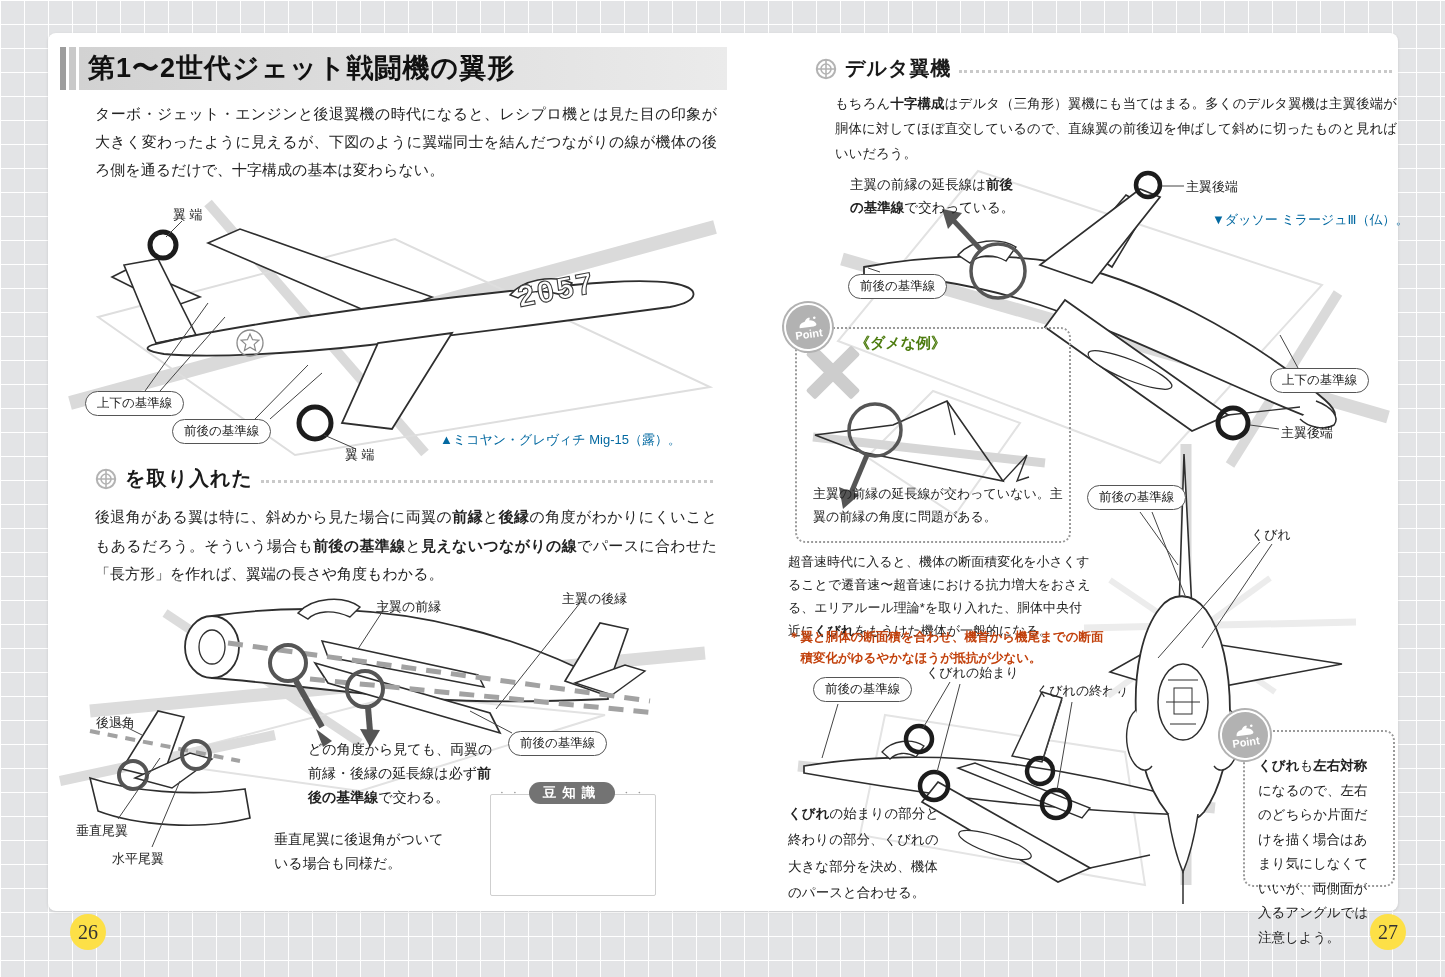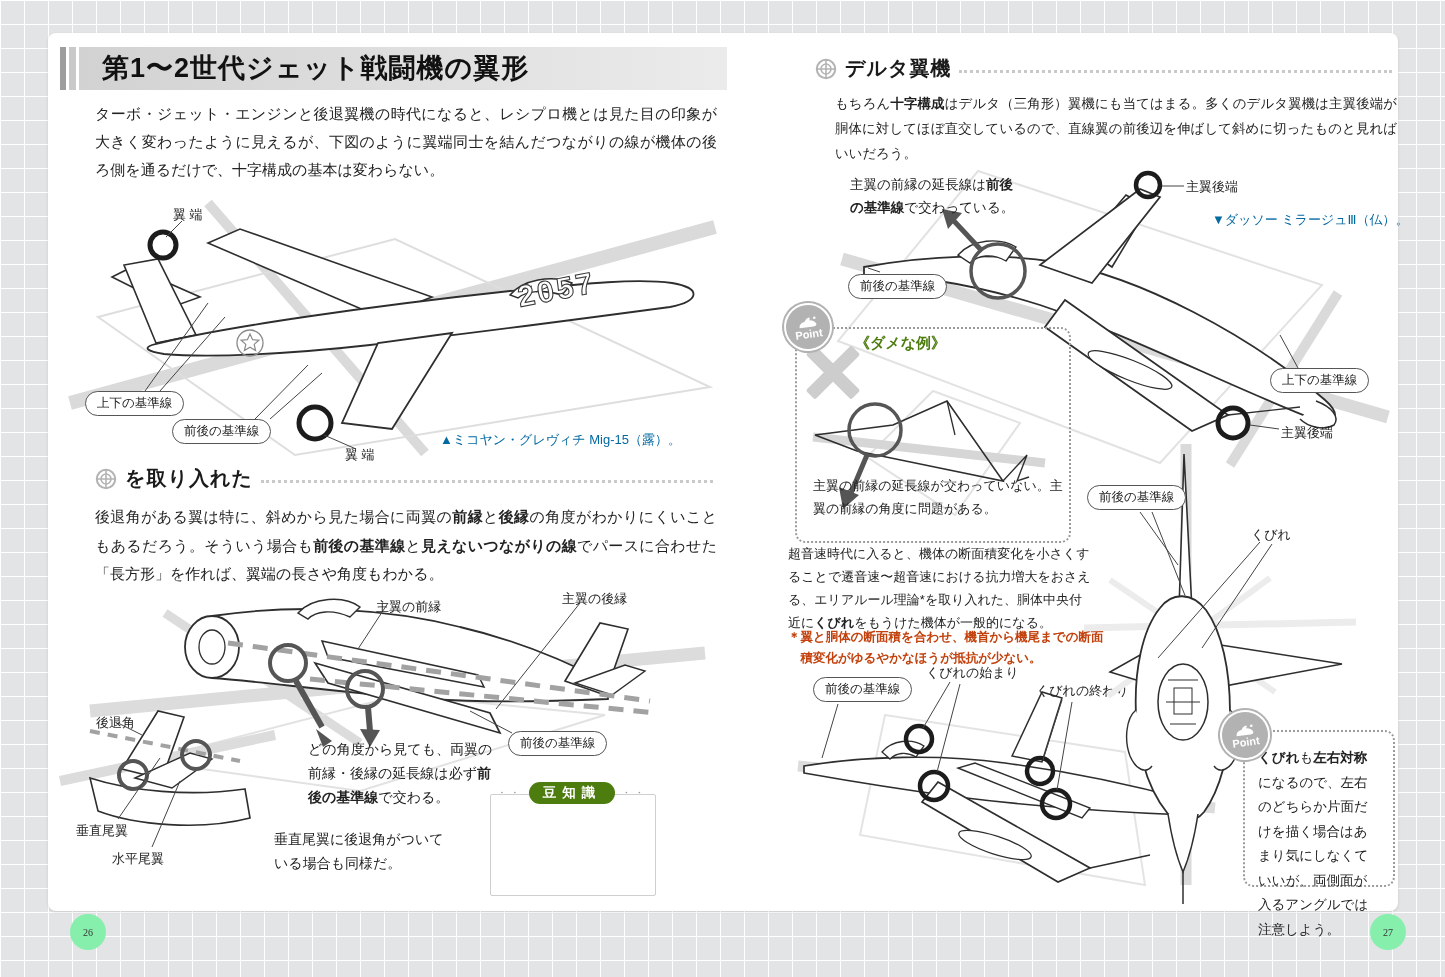--- a/index.html
+++ b/index.html
@@ -12,63 +12,63 @@
     color:#1d1d1d;
   }
   #canvas{position:relative;width:1445px;height:977px;overflow:hidden;}
   .page{position:absolute;left:48px;top:33px;width:1350px;height:878px;background:#ffffff;border-radius:8px;box-shadow:0 1px 3px rgba(0,0,0,.12);}
   .abs{position:absolute;}
 
   
   .bar1{left:60px;top:47px;width:6px;height:43px;background:#9d9d9d;}
   .bar2{left:69px;top:47px;width:7px;height:43px;background:#c9c9c9;}
   .banner{left:79px;top:47px;width:648px;height:43px;background:linear-gradient(90deg,#d2d2d2,#ebebeb);}
-  .banner .t{font-size:27px;font-weight:700;line-height:43px;padding-left:23px;letter-spacing:1px;color:#111;border-radius:10px;}
+  .banner .t{font-size:27px;font-weight:700;line-height:43px;padding-left:9px;letter-spacing:1px;color:#111;border-radius:10px;}
 
   
   .sec-head{display:flex;align-items:center;gap:8px;}
   .sec-head .h{font-size:20px;font-weight:700;color:#1a1a1a;white-space:nowrap;letter-spacing:1px;}
   .sec-head .dots{flex:1;height:0;border-bottom:3px dotted #c9c9c9;margin-top:6px;}
   .crosshair{width:22px;height:22px;flex:0 0 22px;}
 
   
   .serif-p{font-family:"Liberation Serif","DejaVu Serif",serif;font-size:15px;line-height:1.85;text-align:justify;color:#222;}
-  .gothic-p{font-size:13px;line-height:1.78;color:#222;}
+  .gothic-p{font-size:13px;line-height:1.78;color:#222;margin-top:8px;}
   .bseg{font-weight:700;font-family:"Liberation Sans","DejaVu Sans",sans-serif;}
 
   
   .lbl{font-size:13px;color:#222;white-space:nowrap;font-weight:400;}
   .bubble{background:#fff;border:1.5px solid #555;border-radius:14px;padding:3px 11px;font-size:12.5px;white-space:nowrap;color:#222;}
   .note{font-size:14px;line-height:1.7;color:#222;}
   .cap{font-size:13px;color:#0369a1;white-space:nowrap;}
 
   
   .tips-box{border:1.5px solid #cfcfcf;background:#fff;border-radius:2px;}
   .tips-row{display:flex;align-items:center;gap:6px;justify-content:center;}
   .tips-dots{color:#9a9a9a;font-size:10px;letter-spacing:3px;}
-  .tips-badge{background:#4d7c0f;color:#fff;border-radius:12px;padding:2px 14px;font-size:13.5px;font-weight:700;letter-spacing:6px;white-space:nowrap;}
+  .tips-badge{background:#737373;color:#fff;border-radius:12px;padding:2px 14px;font-size:13.5px;font-weight:700;letter-spacing:6px;white-space:nowrap;}
   .tips-body{font-size:13.5px;line-height:1.88;color:#222;}
 
   
   .dotbox{border:2px dotted #9a9a9a;border-radius:10px;background:transparent;}
   .bad-title{font-size:15px;font-weight:700;color:#4d7c0f;}
 
   
   .point-badge{width:50px;height:50px;border-radius:50%;background:#b2b2b2;border:2px solid #fff;box-shadow:0 0 0 2px #b2b2b2;display:flex;flex-direction:column;align-items:center;justify-content:center;transform:rotate(-8deg);box-sizing:border-box;}
   .point-badge span{color:#fff;font-size:11px;font-weight:700;line-height:1;margin-top:-1px;}
   .point-badge svg{width:26px;height:15px;}
 
   .xmark{width:70px;height:70px;}
   .xmark:before,.xmark:after{content:"";position:absolute;left:3px;top:29px;width:64px;height:13px;background:#cdcdcd;border-radius:2px;}
   .xmark:before{transform:rotate(45deg);}
   .xmark:after{transform:rotate(-45deg);}
 
   .footnote{font-size:12.5px;font-weight:700;line-height:1.7;color:#c2410c;padding-left:1em;text-indent:-1em;}
 
-  .pgnum{width:36px;height:36px;border-radius:50%;background:#86efac;display:flex;align-items:center;justify-content:center;font-family:"Liberation Serif","DejaVu Serif",serif;font-size:10px;color:#333;}
+  .pgnum{width:36px;height:36px;border-radius:50%;background:#fde047;display:flex;align-items:center;justify-content:center;font-family:"Liberation Serif","DejaVu Serif",serif;font-size:20px;color:#333;}
 
   svg.fig{position:absolute;overflow:visible;}
 </style>
 </head>
 <body>
 
 <div id="canvas">
   <div class="page"></div>
 
   <div class="abs bar1"></div>
@@ -252,20 +252,21 @@
     <circle cx="266" cy="144" r="14" fill="none" stroke="#1c1c1c" stroke-width="4.5"></circle>
     <line x1="48" y1="44" x2="32" y2="98" stroke="#444" stroke-width="1"></line>
     <line x1="160" y1="22" x2="133" y2="68" stroke="#444" stroke-width="1"></line>
     <line x1="170" y1="24" x2="147" y2="112" stroke="#444" stroke-width="1"></line>
     <line x1="272" y1="40" x2="253" y2="100" stroke="#444" stroke-width="1"></line>
     <line x1="282" y1="42" x2="267" y2="130" stroke="#444" stroke-width="1"></line>
   </svg>
   <div class="abs bubble" style="left:813px;top:677px;">前後の基準線</div>
   <div class="abs lbl" style="left:926px;top:664px;">くびれの始まり</div>
   <div class="abs lbl" style="left:1036px;top:682px;">くびれの終わり</div>
+  <div class="abs gothic-p" style="left:788px;top:793px;width:152px;font-size:13.5px;line-height:1.95;"><span class="bseg">くびれ</span><span>の始まりの部分と終わりの部分、くびれの大きな部分を決め、機体のパースと合わせる。</span></div>
 
   <svg class="fig" style="left:1080px;top:440px;" width="280" height="470" viewBox="0 0 280 470">
     <line x1="106" y1="4" x2="106" y2="445" stroke="#dadada" stroke-width="11"></line>
     <line x1="4" y1="188" x2="276" y2="182" stroke="#ececec" stroke-width="7"></line>
     <line x1="30" y1="140" x2="195" y2="252" stroke="#ececec" stroke-width="6"></line>
     <line x1="190" y1="138" x2="28" y2="256" stroke="#ececec" stroke-width="6"></line>
     <polygon points="99,170 104,14 112,170" fill="#fff" stroke="#2e2e2e" stroke-width="1.6"></polygon>
     <polygon points="30,232 76,206 76,246" fill="#fff" stroke="#2e2e2e" stroke-width="1.5"></polygon>
     <polygon points="134,204 262,224 134,248" fill="#fff" stroke="#2e2e2e" stroke-width="1.5"></polygon>
     <path d="M80,168 C62,190 54,232 56,274 C58,318 70,352 88,374 C98,384 114,384 124,372 C140,350 150,314 150,272 C150,230 142,192 126,170 C112,152 92,152 80,168 Z" fill="#fff" stroke="#2e2e2e" stroke-width="1.8"></path>

